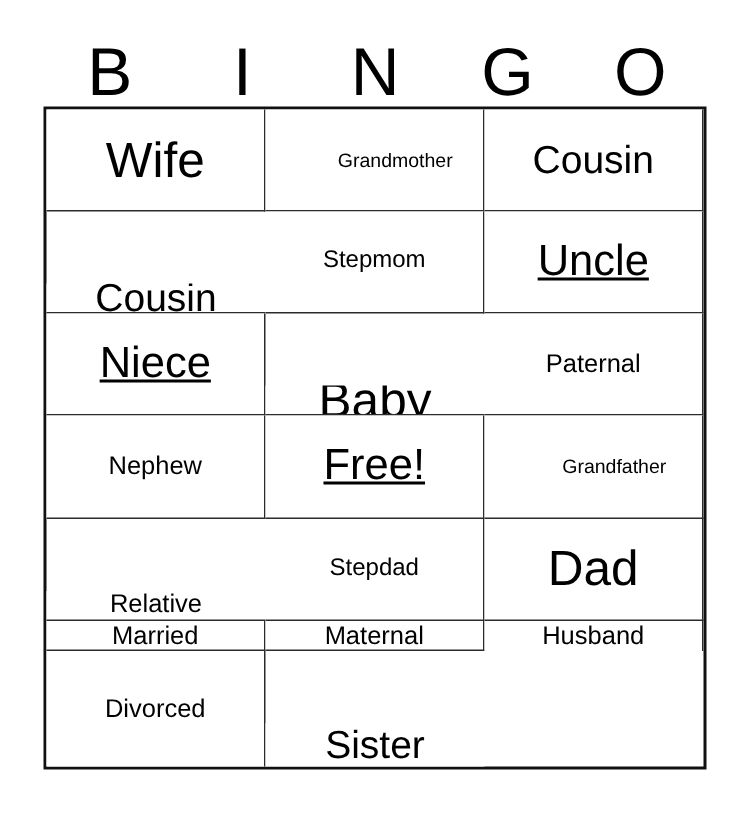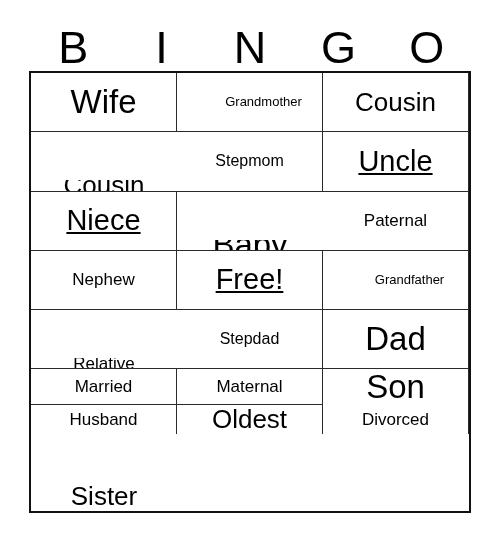--- a/index.html
+++ b/index.html
@@ -154,28 +154,22 @@
     <div class="cell row4 col2">
       <span class="cell-text fs-xl">Dad</span>
     </div>
     <div class="cell row4 col3">
       <span class="cell-text fs-xs">Married</span>
     </div>
     <div class="cell row4 col4">
       <span class="cell-text fs-xs">Maternal</span>
     </div>
 
-    <div class="cell row5 col1">
-      <span class="cell-text fs-xl">Son</span>
-    </div>
     <div class="cell row5 col2">
       <span class="cell-text fs-xs">Husband</span>
-    </div>
-    <div class="cell row5 col3">
-      <span class="cell-text fs-md">Oldest</span>
     </div>
     <div class="cell row5 col4">
       <span class="cell-text fs-xs">Divorced</span>
     </div>
     <div class="cell row5 col5">
       <span class="cell-text fs-md">Sister</span>
     </div>
 
   </div>
 </div>

